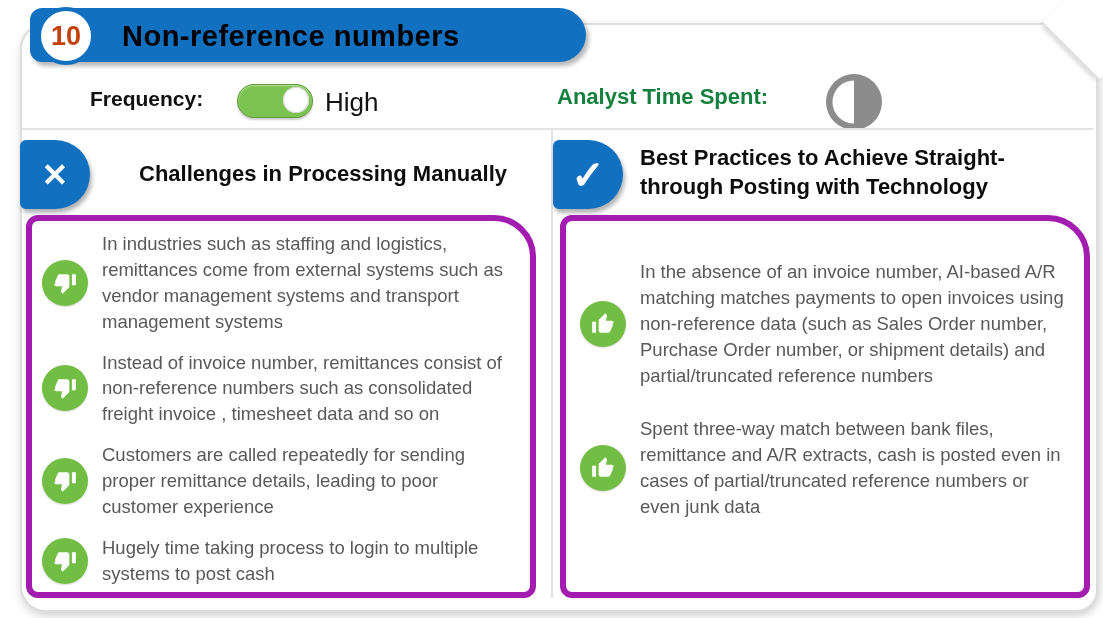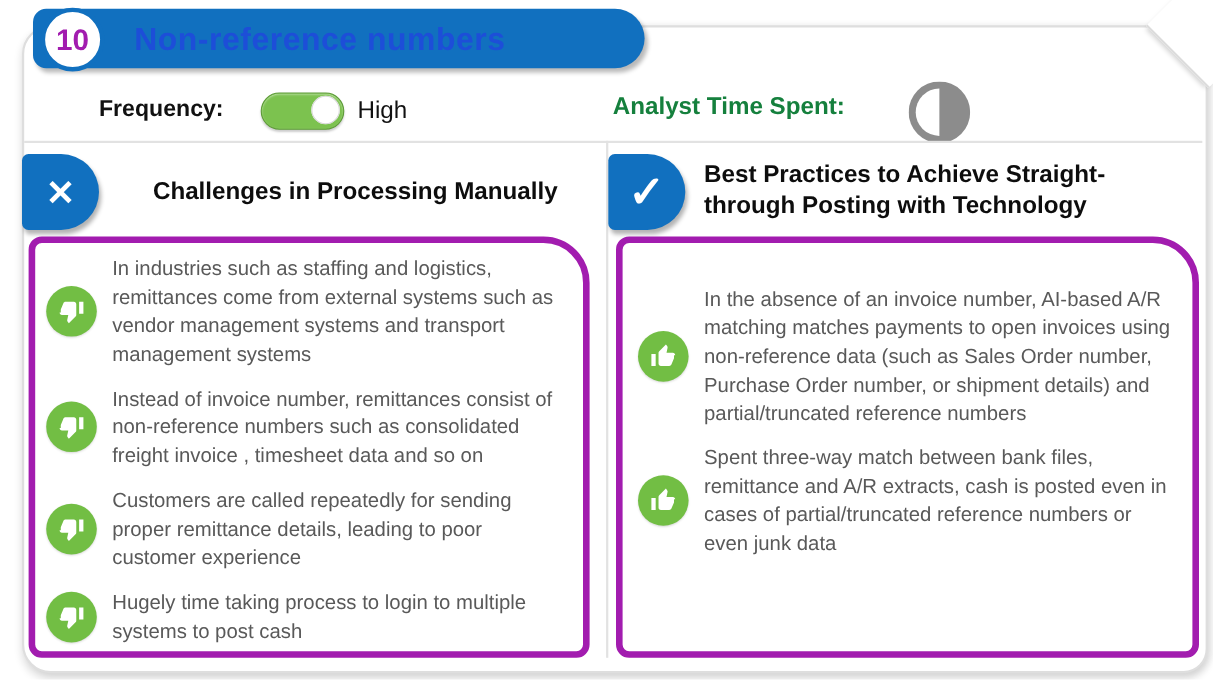--- a/index.html
+++ b/index.html
@@ -11,32 +11,32 @@
         border:2px solid #dedede;border-radius:26px 0 22px 26px;
         box-shadow:0 5px 8px rgba(0,0,0,.14), 4px 0 7px rgba(0,0,0,.06);}
   .corner-cut{position:absolute;left:1059px;top:-18px;width:80px;height:80px;background:#fff;
         transform:rotate(45deg);border-bottom:2px solid #dcdcdc;
         box-shadow:0 4px 5px -2px rgba(0,0,0,.18);}
 
   
   .banner{position:absolute;left:30px;top:8px;width:556px;height:54px;background:#1170bf;
         border-radius:12px 27px 27px 12px;box-shadow:3px 4px 4px rgba(0,0,0,.28);}
   .banner-title{position:absolute;left:122px;top:8px;width:560px;height:54px;line-height:40px;
-        color:#1d4ed8;font-size:29px;font-weight:bold;letter-spacing:.5px;top:16px;}
+        color:#000000;font-size:29px;font-weight:bold;letter-spacing:.5px;top:16px;}
   .num-circle{position:absolute;left:37px;top:7px;width:50px;height:50px;background:#ffffff;
         border:4px solid #1170bf;border-radius:50%;display:flex;align-items:center;justify-content:center;
-        color:#a21caf;font-size:27px;font-weight:bold;}
+        color:#c2410c;font-size:27px;font-weight:bold;}
 
   
   .freq-label{position:absolute;left:90px;top:87px;font-size:21px;font-weight:bold;color:#111;}
   .toggle{position:absolute;left:237px;top:84px;width:74px;height:32px;background:#7cc24f;
         border:1px solid #5e9c38;border-radius:17px;box-shadow:inset 0 1px 2px rgba(255,255,255,.5),0 2px 2px rgba(0,0,0,.2);}
   .toggle .knob{position:absolute;right:3px;top:2px;width:26px;height:26px;background:#fff;border-radius:50%;
         box-shadow:inset 0 0 0 1px #d7d7d7;}
-  .freq-value{position:absolute;left:325px;top:87px;font-size:22px;color:#111;text-align:center;}
+  .freq-value{position:absolute;left:325px;top:87px;font-size:26px;color:#111;text-align:center;}
   .analyst-label{position:absolute;left:557px;top:84px;font-size:22px;font-weight:bold;color:#15803d;}
   .half-icon{position:absolute;left:826px;top:74px;width:56px;height:56px;}
 
   
   .h-divider{position:absolute;left:22px;top:128px;width:1071px;height:2px;background:#e2e2e2;}
   .v-divider{position:absolute;left:551px;top:128px;width:2px;height:470px;background:#e2e2e2;}
 
   
   .badge{position:absolute;top:140px;width:70px;height:69px;background:#1170bf;
         border-radius:6px 35px 35px 6px;box-shadow:2px 4px 4px rgba(0,0,0,.3);
@@ -48,21 +48,21 @@
 
   .col-heading{position:absolute;font-size:22px;font-weight:bold;color:#0d0d0d;line-height:1.3;}
   .col-heading.left{left:108px;top:160px;width:430px;text-align:center;}
   .col-heading.right{left:640px;top:144px;width:400px;text-align:left;}
 
   
   .content-box{position:absolute;top:215px;height:383px;background:#fff;
         border:6px solid #a21caf;border-radius:12px 42px 12px 12px;box-sizing:border-box;
         display:flex;flex-direction:column;}
   .content-box.left{left:26px;width:510px;padding:10px 14px 8px 10px;gap:15px;}
-  .content-box.right{left:560px;width:530px;padding:38px 14px 8px 14px;gap:15px;}
+  .content-box.right{left:560px;width:530px;padding:38px 14px 8px 14px;gap:28px;}
 
   .bullet-row{display:flex;align-items:center;gap:14px;}
   .bullet-icon{flex:0 0 46px;width:46px;height:46px;border-radius:50%;background:#72be44;
         display:flex;align-items:center;justify-content:center;box-shadow:0 1px 2px rgba(0,0,0,.15);}
   .bullet-text{font-size:18.5px;line-height:1.4;color:#595959;}
 </style>
 </head>
 <body>
 
 <div class="stage">

